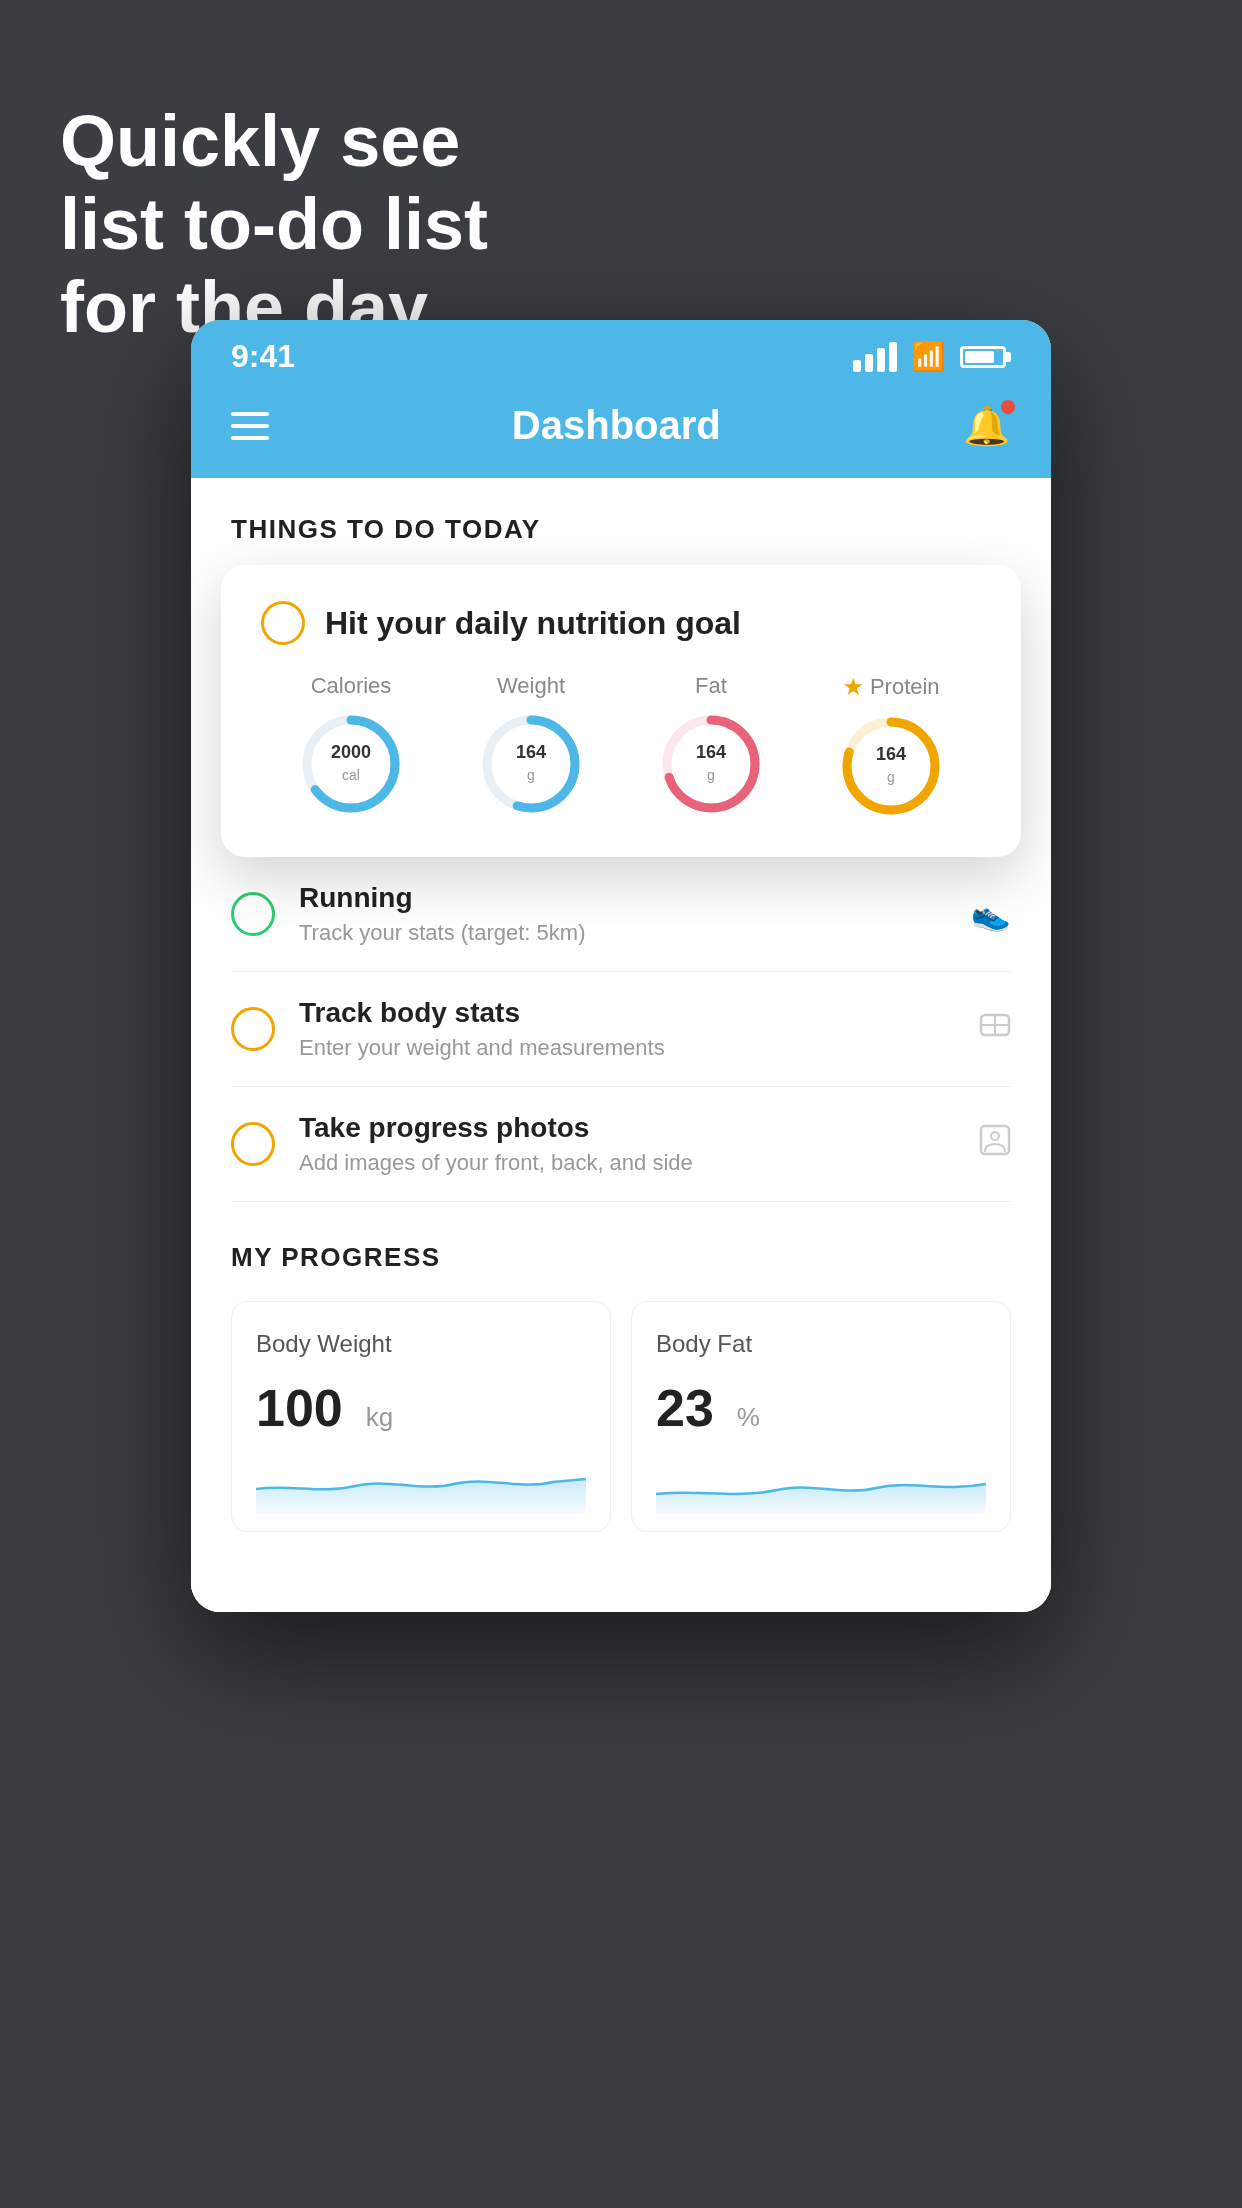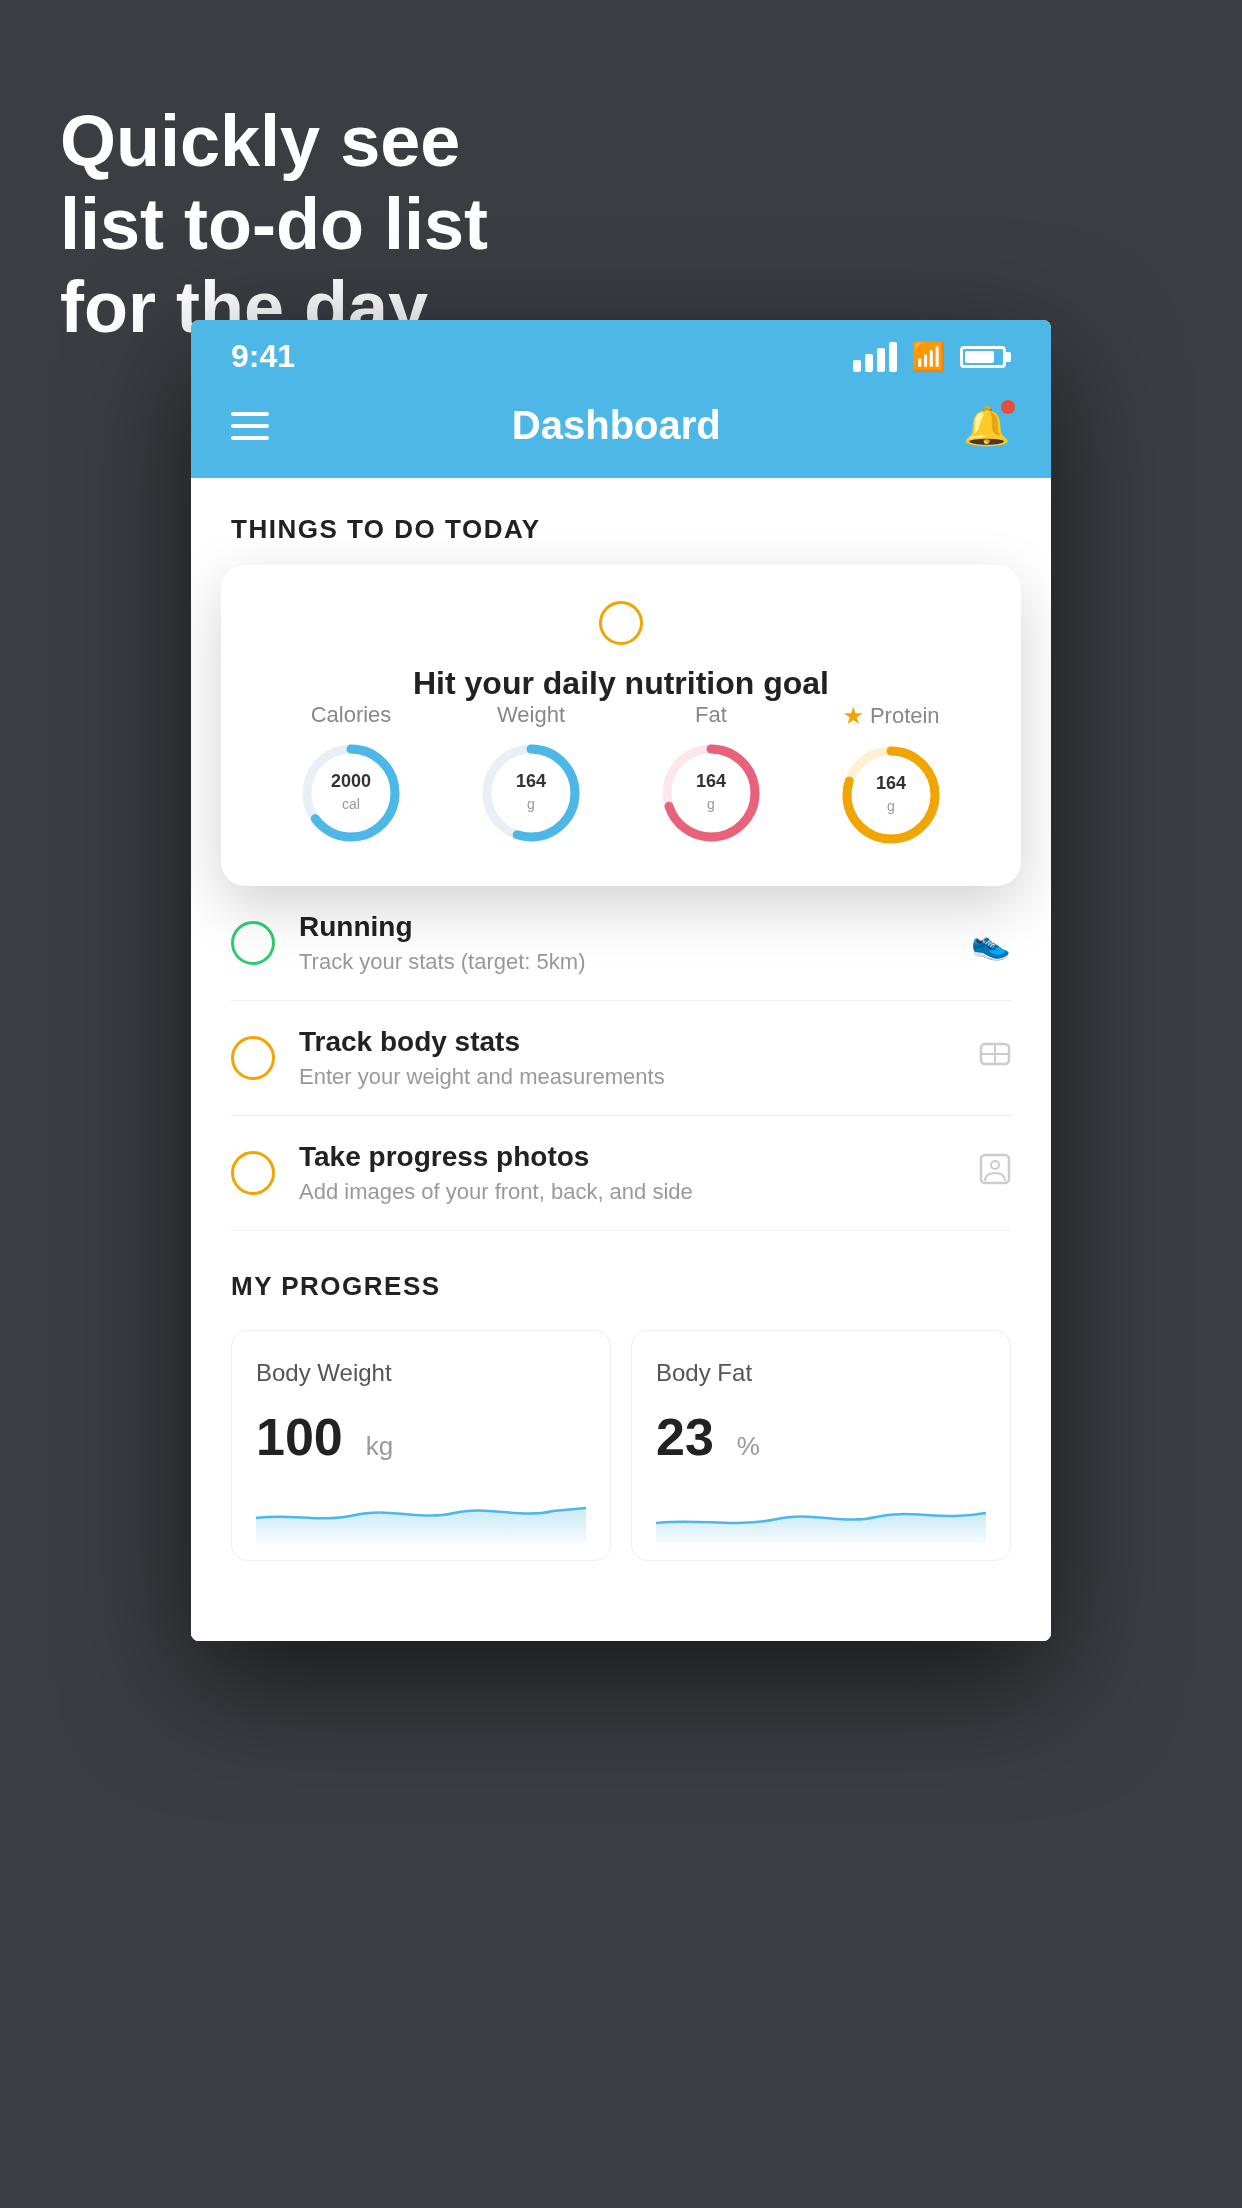--- a/index.html
+++ b/index.html
@@ -23,21 +23,21 @@
     }
     .phone-wrapper {
       position: absolute;
       top: 320px;
       left: 50%;
       transform: translateX(-50%);
       width: 860px;
     }
     .phone {
       background: #fde047;
-      border-radius: 8px;
+      border-radius: 29px;
       overflow: hidden;
       box-shadow: 0 40px 120px rgba(0,0,0,0.6);
       position: relative;
     }
     
     .status-bar {
       background: #4db8e8;
       display: flex;
       justify-content: space-between;
       align-items: center;
@@ -158,21 +158,21 @@
       padding: 36px 40px;
       position: relative;
       z-index: 10;
       margin-left: 30px;
       margin-right: 30px;
     }
     .card-title-row {
       display: flex;
       align-items: center;
       gap: 20px;
-      flex-direction: column;
+      margin-bottom: 28px;
     }
     .circle-checkbox {
       width: 44px;
       height: 44px;
       border-radius: 50%;
       border: 3px solid #f0a500;
       flex-shrink: 0;
     }
     .card-title {
       font-size: 32px;

